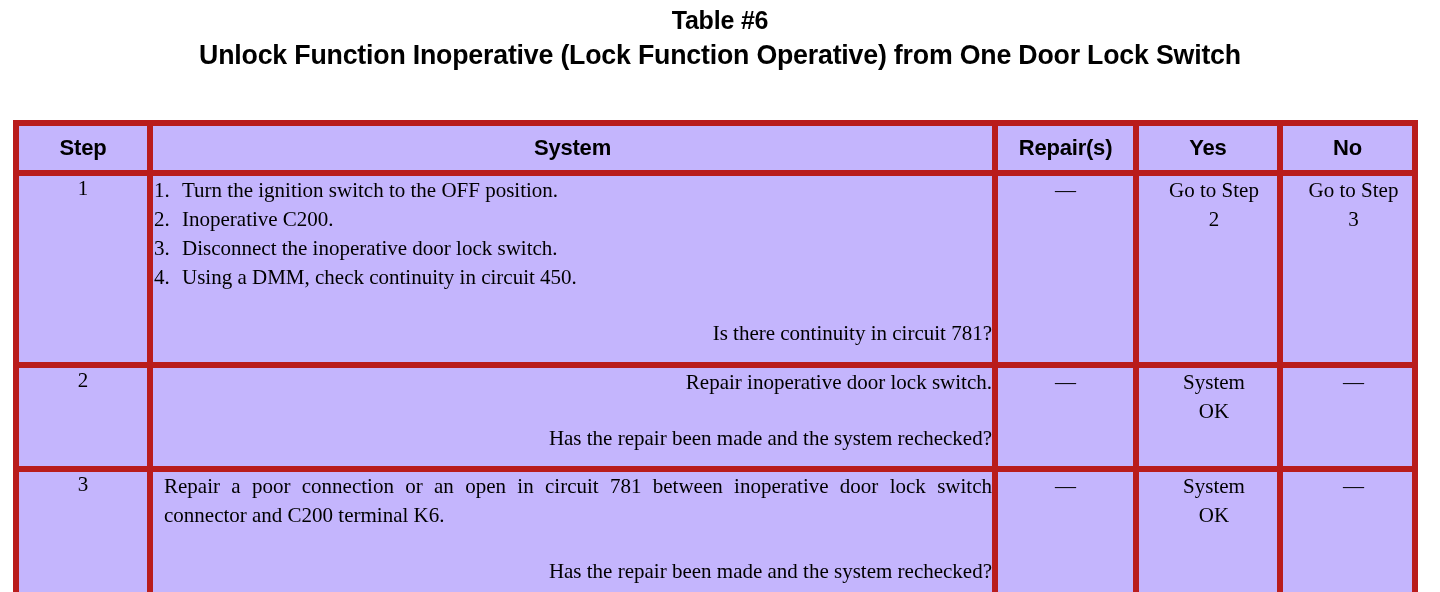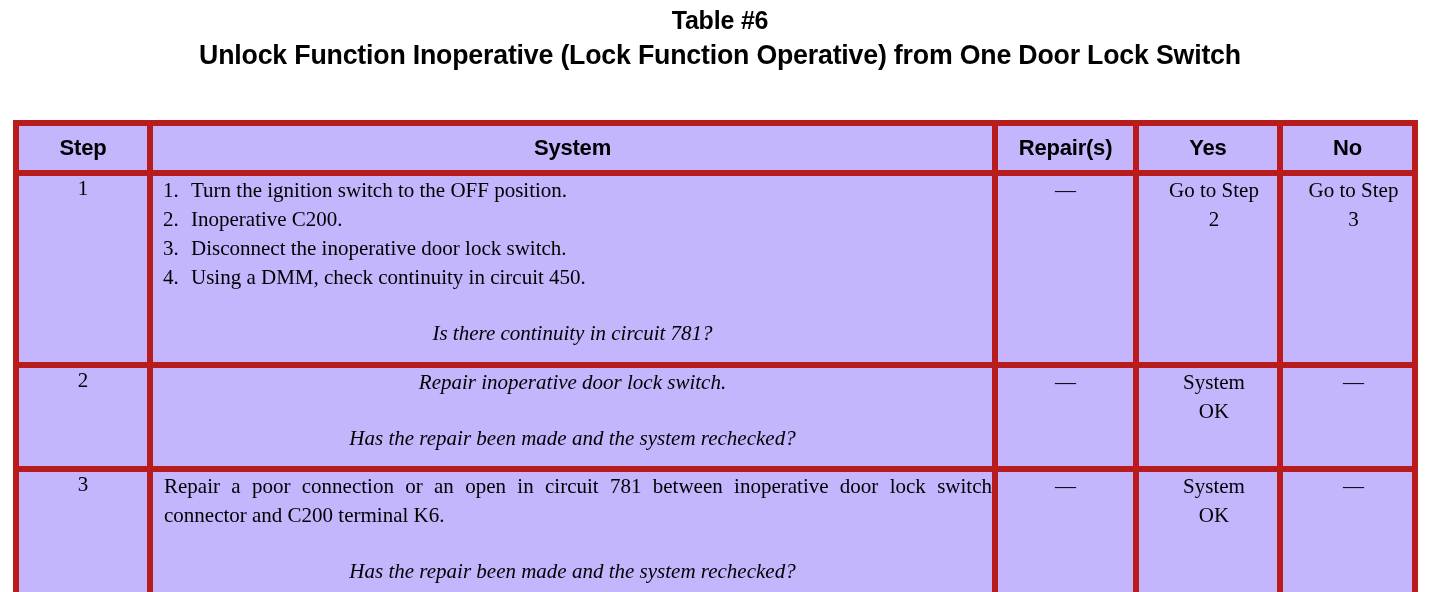--- a/index.html
+++ b/index.html
@@ -105,21 +105,21 @@
     padding-top: 7px;
   }
   .dash {
     font-size: 21px;
     letter-spacing: 0;
   }
 
   
   ol.steps {
     margin: 0 0 0 0;
-    padding: 0 0 0 38px;
+    padding: 0 0 0 29px;
     list-style: none;
     counter-reset: s;
   }
   ol.steps li {
     counter-increment: s;
     position: relative;
     line-height: 29px;
     white-space: nowrap;
     text-align: left;
   }
@@ -128,22 +128,21 @@
     position: absolute;
     left: -28px;
     width: 24px;
     text-align: left;
   }
   .gap {
     height: 27px;
   }
   .q-line {
     line-height: 29px;
-    text-align: center;
-    font-style: italic;
+    text-align: right;
   }
   .flow-line {
     text-align: justify;
     text-justify: inter-word;
     margin-left: 11px;
   }
   .nowrap { white-space: nowrap; }
 
   
   tr.row-1 td { height: 186px; }

